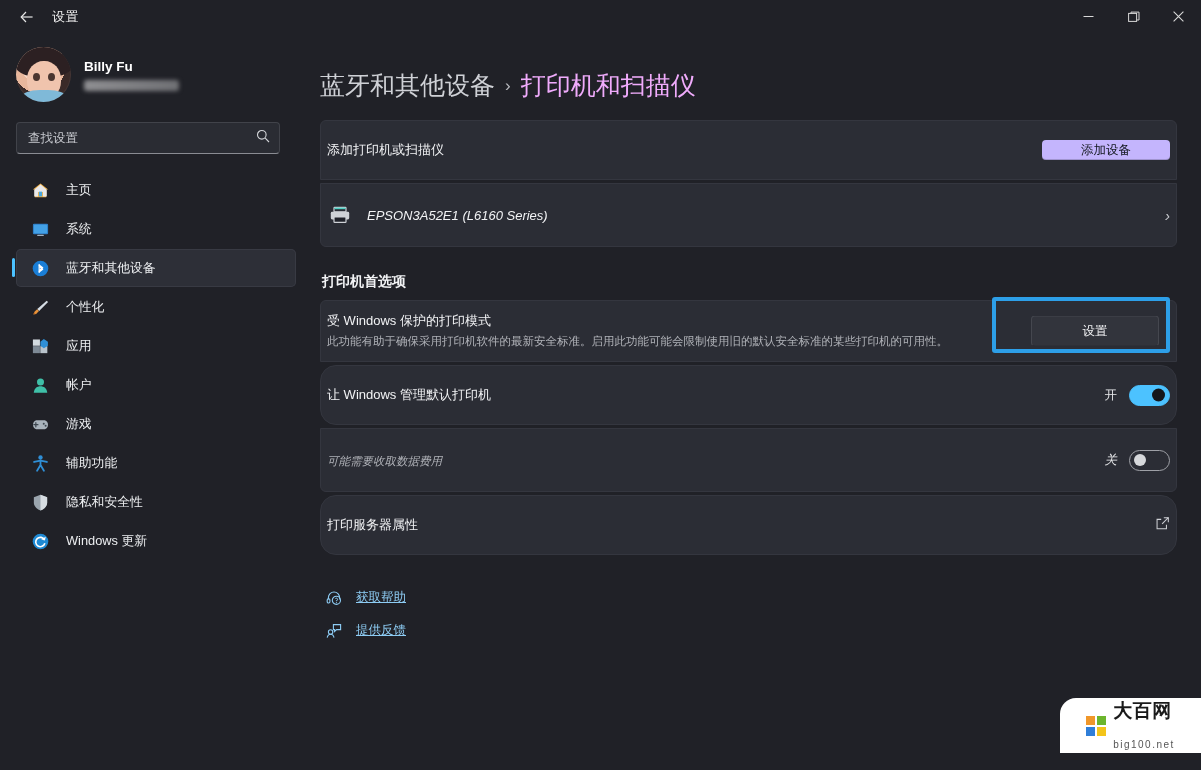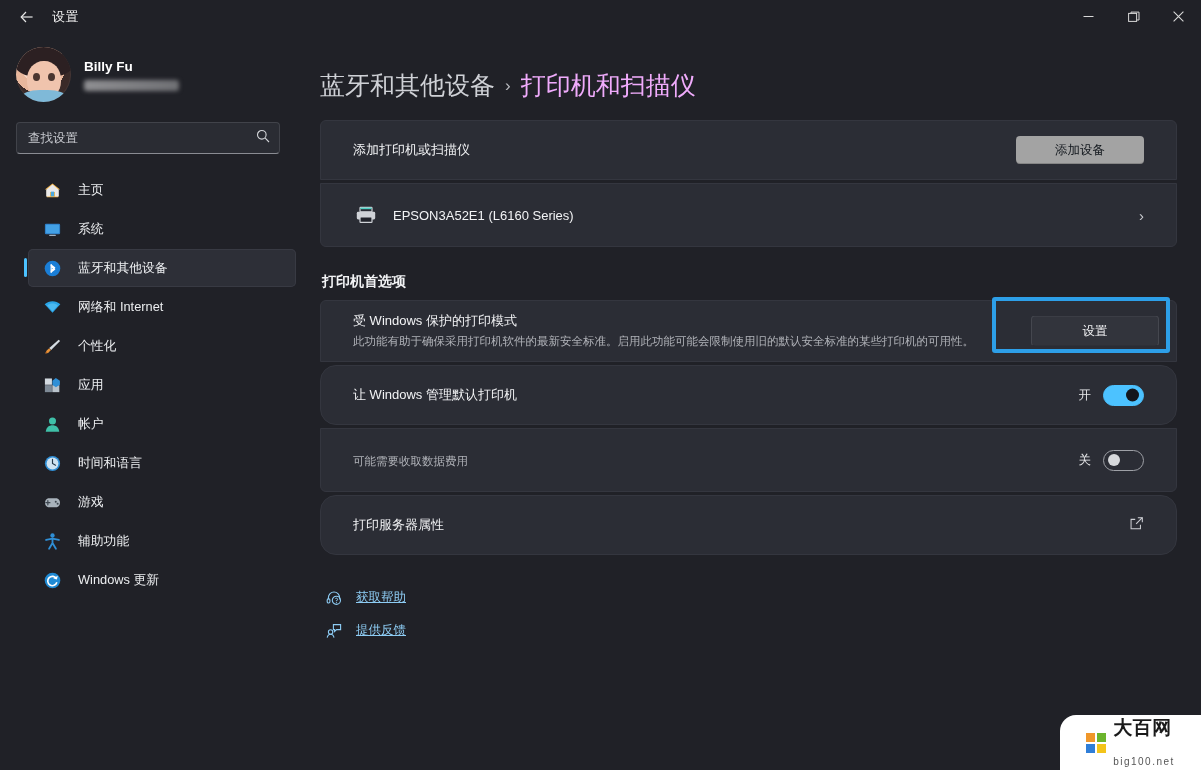--- a/index.html
+++ b/index.html
@@ -71,21 +71,21 @@
   .search-wrap { padding: 6px 16px 0 16px; }
   .searchbox {
     height: 32px; background: #2a2c33;
     border: 1px solid #41434a; border-bottom: 1px solid #8a8c93;
     border-radius: 4px; display: flex; align-items: center;
     padding: 0 9px 0 11px;
   }
   .searchbox .ph { flex: 1; font-size: 12.5px; color: #c7c9cf; }
   .searchbox .mag { color: #d4d6da; }
 
-  .navlist { margin-top: 16px; padding-left: 24px; }
+  .navlist { margin-top: 16px; padding-left: 12px; }
   .navitem {
     height: 38px; display: flex; align-items: center;
     border-radius: 5px; margin: 1px 0 1px 4px; padding-left: 12px;
     position: relative;
   }
   .navitem.selected { background: #2d2f37; box-shadow: inset 0 0 0 1px #383a43; }
   .navitem.selected::before {
     content: ""; position: absolute; left: -4px; top: 9px;
     width: 3px; height: 19px; background: #4cc2ff; border-radius: 2px;
   }
@@ -97,29 +97,29 @@
   .breadcrumb { padding: 36px 0 18px 0; font-size: 25px; display: flex; align-items: center; gap: 10px; }
   .bc-parent { color: #cfd1d6; }
   .bc-sep { color: #b9bbc0; font-size: 17px; }
   .bc-current { color: #f0abfc; }
 
   .card {
     background: #2b2d35; border: 1px solid #34363f; border-radius: 16px;
     margin-bottom: 3px;
   }
   .card.group-top { border-radius: 6px 6px 0 0; }
-  .card.group-bottom { border-radius: 0 0 6px 6px; }
-  .row { display: flex; align-items: center; padding: 0 32px; min-height: 60px; }
+  .card.group-bottom { border-radius: 0 0 6px 6px; font-style: italic; }
+  .row { display: flex; align-items: center; padding: 0 6px; min-height: 60px; }
   .row .grow { flex: 1; min-width: 0; }
   .row-title { font-size: 13px; color: #f2f3f5; }
   .row-sub { font-size: 11.5px; color: #b0b2b8; margin-top: 4px; line-height: 1.35; }
 
   .btn-accent {
-    background: #a3a3a3; color: #11161c; font-size: 12.5px;
-    border: none; border-radius: 4px; height: 28px; min-width: 128px;
+    background: #c4b5fd; color: #11161c; font-size: 12.5px;
+    border: none; border-radius: 4px; height: 20px; min-width: 128px;
     display: flex; align-items: center; justify-content: center;
     box-shadow: inset 0 -1px 0 rgba(0,0,0,.18);
   }
   .btn-neutral {
     background: #32343c; color: #f0f1f3; font-size: 12.5px;
     border: 1px solid #45474f; border-bottom-color: #2a2c33;
     border-radius: 4px; height: 31px; min-width: 128px;
     display: flex; align-items: center; justify-content: center;
   }
   .chev { color: #c9cbd0; font-size: 15px; padding-left: 10px; }
@@ -149,21 +149,21 @@
 
   .ext-icon { color: #cfd1d6; }
 
   .links { margin-top: 26px; padding-left: 2px; }
   .linkrow { display: flex; align-items: center; height: 33px; }
   .linkicon { width: 24px; flex: 0 0 24px; display: flex; align-items: center; justify-content: center; color: #8ecdf5; }
   .linktext { margin-left: 10px; font-size: 12.5px; color: #8ecdf5; text-decoration: underline; }
 
   
   .watermark {
-    position: absolute; right: 0; bottom: 0;
+    position: absolute; right: 0; bottom: 17px;
     width: 141px; height: 55px; background: #ffffff;
     border-top-left-radius: 16px;
     display: flex; align-items: center; justify-content: center; gap: 7px;
   }
   .wm-logo { display: flex; gap: 2px; }
   .wm-col { display: flex; flex-direction: column; gap: 2px; }
   .wm-sq { width: 9px; height: 9px; }
   .wm-text { line-height: 1; }
   .wm-cn { font-size: 19px; font-weight: bold; color: #1a1a1a; letter-spacing: .5px; }
   .wm-en { font-size: 10px; color: #555; letter-spacing: 1.5px; margin-top: 20px; }
@@ -259,29 +259,20 @@
           <span class="navicon">
             <svg width="19" height="19" viewBox="0 0 20 20">
               <circle cx="10" cy="10" r="8.2" fill="#1a7ed6"></circle>
               <path d="M8.2 6 L12.3 9.3 L8.6 12.1 M8.6 7.9 L12.3 10.7 L8.2 14" fill="none" stroke="#ffffff" stroke-width="1.3" stroke-linejoin="round"></path>
               <path d="M8.6 5.6 V14.4" stroke="#ffffff" stroke-width="1.3"></path>
             </svg>
           </span>
           <span class="navlabel">蓝牙和其他设备</span>
         </div>
 
-        <div class="navitem">
-          <span class="navicon">
-            <svg width="19" height="19" viewBox="0 0 20 20">
-              <path d="M10 15.5 L1.8 6.6 C6.3 2.4 13.7 2.4 18.2 6.6 Z" fill="#2aa5e8"></path>
-              <path d="M10 14 L4.4 7.8 C7.5 5.2 12.5 5.2 15.6 7.8 Z" fill="#57c2f5" opacity=".75"></path>
-            </svg>
-          </span>
-          <span class="navlabel">网络和 Internet</span>
-        </div>
 
         <div class="navitem">
           <span class="navicon">
             <svg width="19" height="19" viewBox="0 0 20 20">
               <path d="M16.5 2.8 L18 4.3 L8.6 13.6 L6.6 11.6 Z" fill="#d5dde4"></path>
               <path d="M6.4 11.8 L8.4 13.8 L5.4 16.8 L2.6 17.4 L3.4 14.7 Z" fill="#e8933a"></path>
               <path d="M2.6 17.4 L3.4 14.7 L4.8 16.2 Z" fill="#c06a22"></path>
             </svg>
           </span>
           <span class="navlabel">个性化</span>
@@ -302,30 +293,20 @@
         <div class="navitem">
           <span class="navicon">
             <svg width="19" height="19" viewBox="0 0 20 20">
               <circle cx="10" cy="6.2" r="3.7" fill="#3fc0a8"></circle>
               <path d="M2.9 17.6 C3.4 12.9 6.4 10.8 10 10.8 C13.6 10.8 16.6 12.9 17.1 17.6 Z" fill="#3fc0a8"></path>
             </svg>
           </span>
           <span class="navlabel">帐户</span>
         </div>
 
-        <div class="navitem">
-          <span class="navicon">
-            <svg width="19" height="19" viewBox="0 0 20 20">
-              <circle cx="10" cy="10" r="8" fill="#2f8fd6"></circle>
-              <circle cx="10" cy="10" r="6.2" fill="#cfe3f2"></circle>
-              <path d="M10 5.6 V10 L13.2 11.8" fill="none" stroke="#23384a" stroke-width="1.2" stroke-linecap="round"></path>
-            </svg>
-          </span>
-          <span class="navlabel">时间和语言</span>
-        </div>
 
         <div class="navitem">
           <span class="navicon">
             <svg width="19" height="19" viewBox="0 0 20 20">
               <path d="M5.4 5.6 H14.6 A5 5 0 0 1 14.6 15 H5.4 A5 5 0 0 1 5.4 5.6 Z" fill="#a9b3bc"></path>
               <path d="M5.1 8.1 V12.4 M3 10.2 H7.3" stroke="#3e4750" stroke-width="1.3" stroke-linecap="round"></path>
               <circle cx="13.4" cy="9.1" r="1.05" fill="#3e4750"></circle>
               <circle cx="15.4" cy="11.2" r="1.05" fill="#3e4750"></circle>
             </svg>
           </span>
@@ -335,20 +316,29 @@
         <div class="navitem">
           <span class="navicon">
             <svg width="19" height="19" viewBox="0 0 20 20">
               <circle cx="10" cy="3.6" r="2.3" fill="#2f8fd6"></circle>
               <path d="M10 6.4 L10 12 M10 6.9 L3.3 8.4 M10 6.9 L16.7 8.4 M10 11.6 L6.4 17.6 M10 11.6 L13.6 17.6" stroke="#2f8fd6" stroke-width="1.9" stroke-linecap="round" fill="none"></path>
             </svg>
           </span>
           <span class="navlabel">辅助功能</span>
         </div>
 
+        <div class="navitem">
+          <span class="navicon">
+            <svg width="19" height="19" viewBox="0 0 20 20">
+              <path d="M10 1.8 L17 4.4 V10 C17 14.2 13.8 17 10 18.3 C6.2 17 3 14.2 3 10 V4.4 Z" fill="#9aa5ae"></path>
+              <path d="M10 1.8 L17 4.4 V10 C17 14.2 13.8 17 10 18.3 Z" fill="#d7dde2"></path>
+            </svg>
+          </span>
+          <span class="navlabel">隐私和安全性</span>
+        </div>
 
         <div class="navitem">
           <span class="navicon">
             <svg width="19" height="19" viewBox="0 0 20 20">
               <circle cx="10" cy="10" r="8.2" fill="#1f8ad4"></circle>
               <path d="M14.2 8.2 A4.9 4.9 0 1 0 14.6 11.9" fill="none" stroke="#ffffff" stroke-width="1.7"></path>
               <path d="M15.6 4.9 L14.6 9 L10.7 7.5 Z" fill="#ffffff"></path>
             </svg>
           </span>
           <span class="navlabel">Windows 更新</span>

